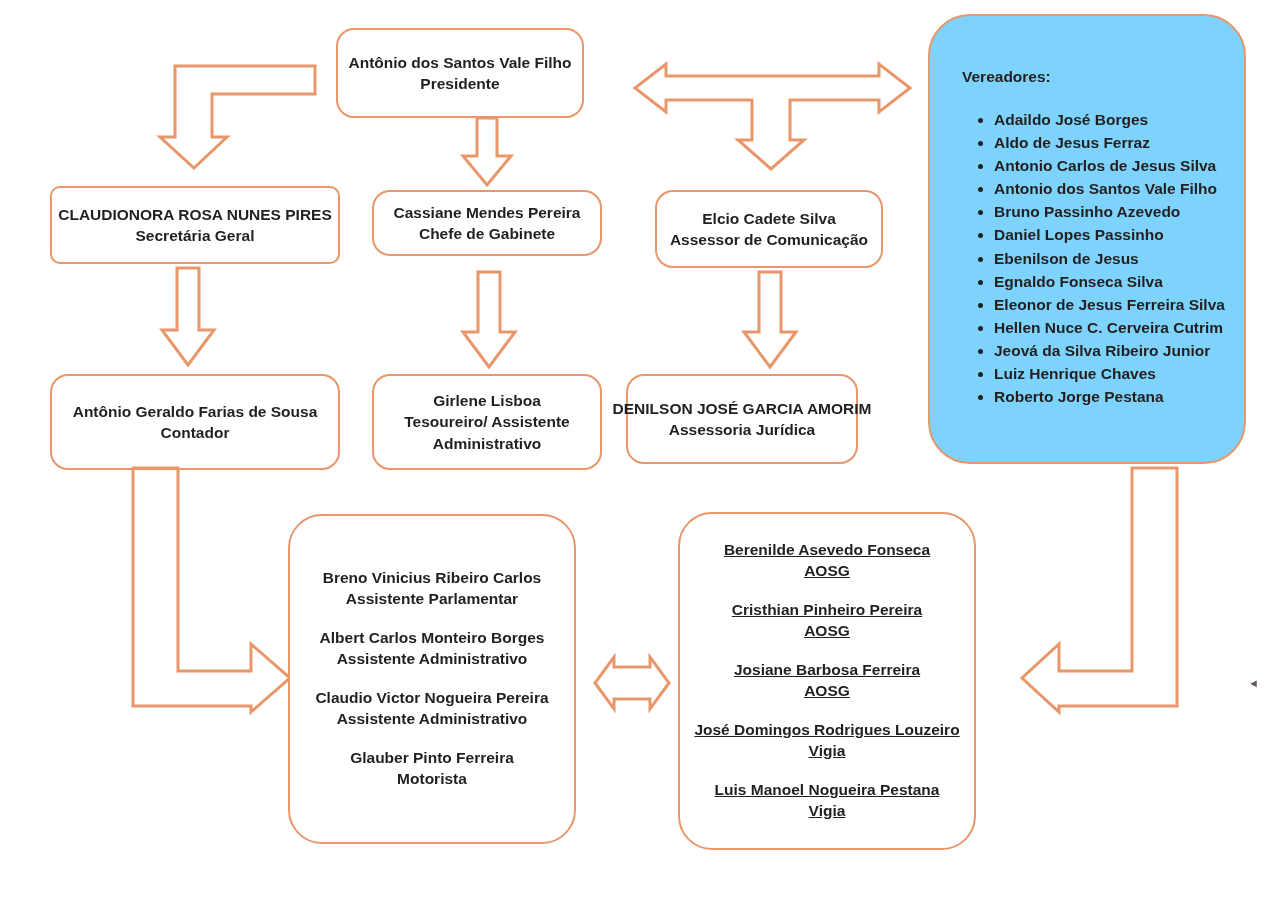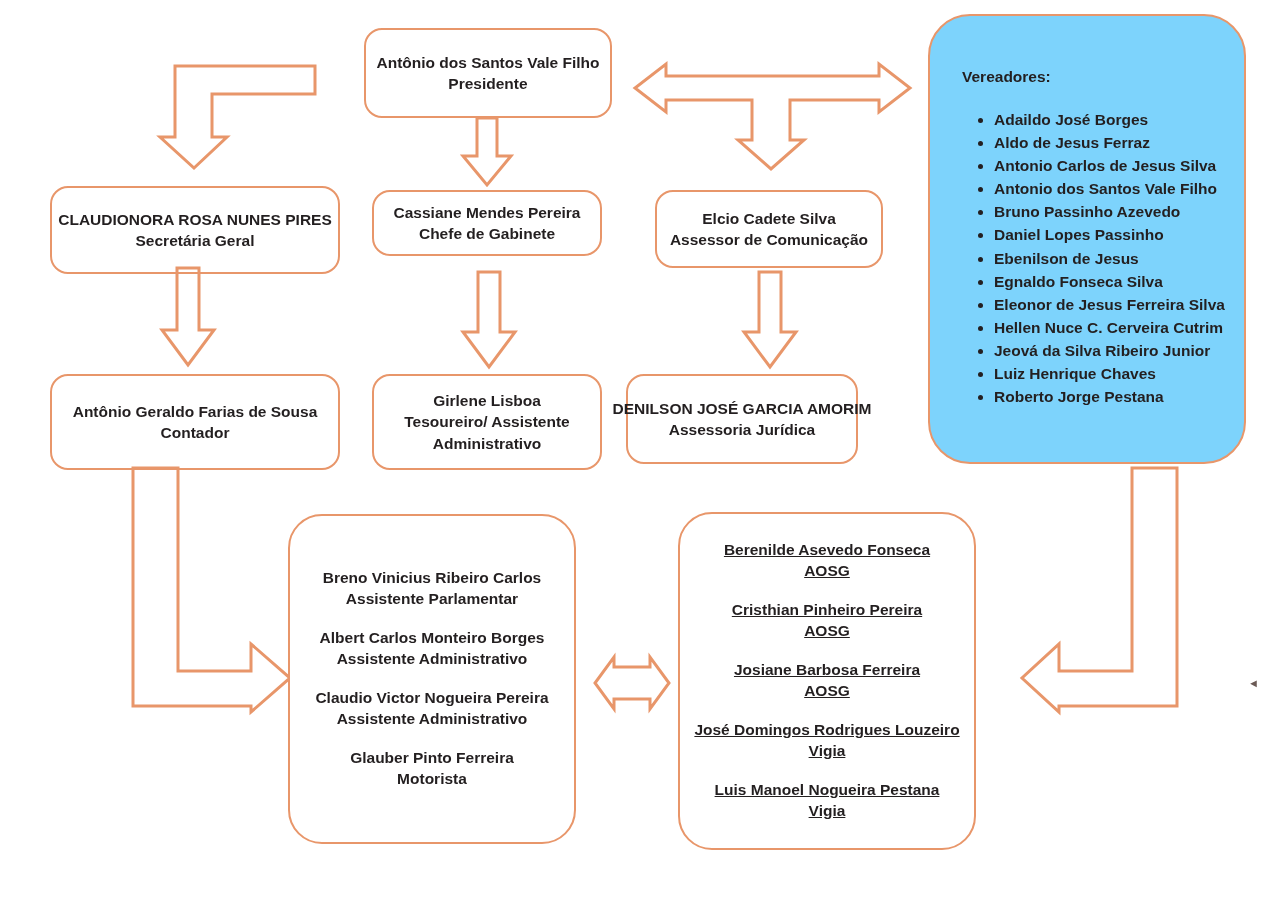--- a/index.html
+++ b/index.html
@@ -113,26 +113,26 @@
       <path d="M18 2 L38 2 L38 40 L52 40 L28 69 L4 40 L18 40 Z" stroke="#E8966A" stroke-width="3" fill="none" stroke-linejoin="miter"></path>
     </svg>
   </div>
 
   <div class="arrow" style="left:630px; top:62px;">
     <svg width="285" height="110" viewBox="0 0 285 110" fill="none">
       <path d="M36 14 L36 2 L5 26 L36 50 L36 38 L122 38 L122 78 L108 78 L141 107 L174 78 L160 78 L160 38 L249 38 L249 50 L280 26 L249 2 L249 14 Z" stroke="#E8966A" stroke-width="3" fill="none" stroke-linejoin="miter"></path>
     </svg>
   </div>
 
-  <div class="node" style="left:364px; top:28px; width:248px; height:90px;">
+  <div class="node" style="left:336px; top:28px; width:248px; height:90px;">
     <span class="line">Antônio dos Santos Vale Filho</span>
     <span class="line">Presidente</span>
   </div>
 
-  <div class="node" style="left:50px; top:186px; width:290px; height:88px;">
+  <div class="node" style="left:50px; top:186px; width:290px; height:78px;border-radius:10px;">
     <span class="line">CLAUDIONORA ROSA NUNES PIRES</span>
     <span class="line">Secretária Geral</span>
   </div>
 
   <div class="node" style="left:372px; top:190px; width:230px; height:66px;">
     <span class="line">Cassiane Mendes Pereira</span>
     <span class="line">Chefe de Gabinete</span>
   </div>
 
   <div class="node" style="left:655px; top:190px; width:228px; height:78px;">

